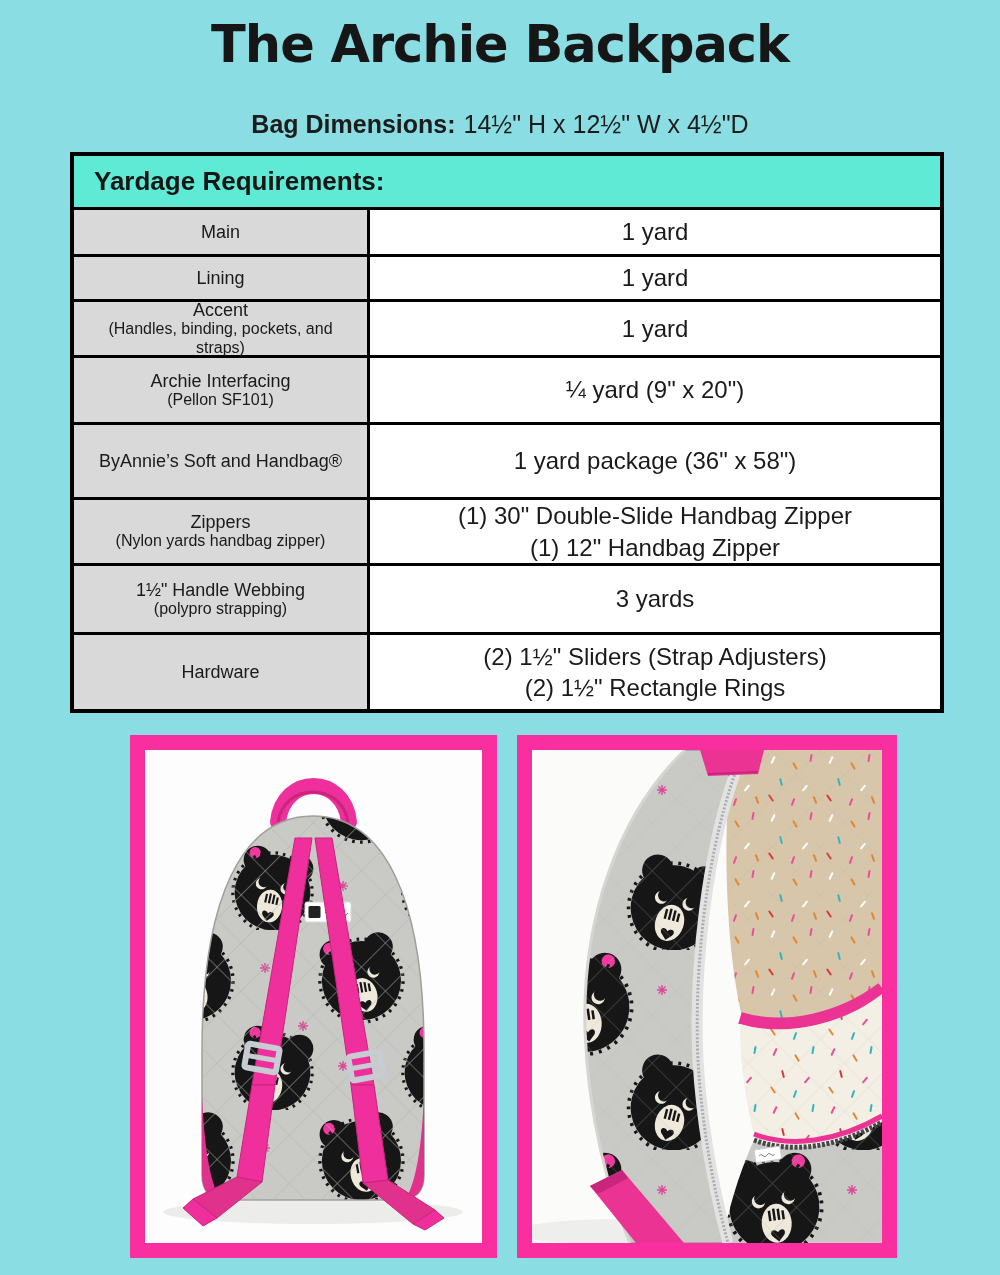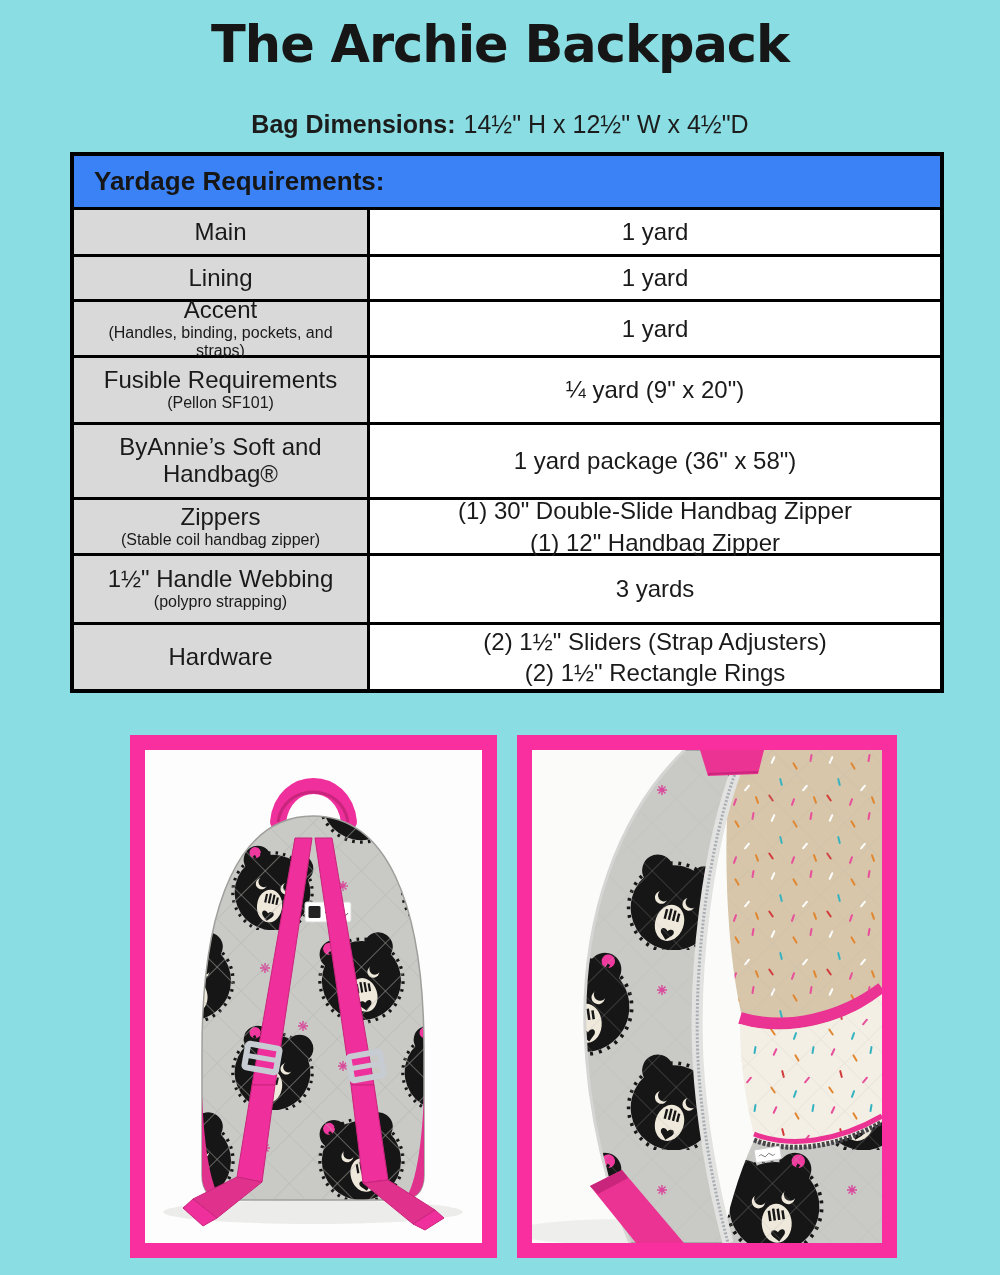--- a/index.html
+++ b/index.html
@@ -26,40 +26,40 @@
   .dims-label{font-weight:bold;margin-right:8px;}
 
   
   .ytable{
     position:absolute;left:70px;top:152px;width:874px;
     background:#fff;border:4px solid #000;box-sizing:border-box;
   }
   .yhead{
     height:51px;display:flex;align-items:center;
     padding-left:20px;font-size:26px;font-weight:bold;color:#161616;
-    background:#3b82f6;box-sizing:border-box;
+    background:#5eead4;box-sizing:border-box;
   }
   .yrow{
     display:flex;border-top:3px solid #000;box-sizing:border-box;
   }
   .ylabel{
     width:296px;flex:0 0 296px;background:#D9D9D9;
     border-right:3px solid #000;box-sizing:border-box;
     display:flex;flex-direction:column;justify-content:center;align-items:center;
     text-align:center;padding:2px 10px;
   }
-  .ylabel-main{font-size:24px;line-height:1.12;color:#1a1a1a;}
+  .ylabel-main{font-size:18px;line-height:1.12;color:#1a1a1a;}
   .ylabel-sub{font-size:16px;line-height:1.15;color:#1a1a1a;}
   .yvalue{
     flex:1;display:flex;align-items:center;justify-content:center;
     text-align:center;font-size:24px;line-height:1.3;color:#1a1a1a;
     white-space:pre-line;padding:2px 5px;box-sizing:border-box;
   }
   .r1{height:47px}.r2{height:45px}.r3{height:56px}.r4{height:67px}
-  .r5{height:75px}.r6{height:56px}.r7{height:69px}.r8{height:67px}
+  .r5{height:75px}.r6{height:66px}.r7{height:69px}.r8{height:77px}
 
   
   .photo{
     position:absolute;top:735px;height:523px;
     border:15px solid #F92FA0;box-sizing:border-box;background:#fff;
   }
   .photo-left{left:130px;width:367px;}
   .photo-right{left:517px;width:380px;}
   .photo svg{display:block;}
 </style>
@@ -96,38 +96,38 @@
     <div class="yrow r3">
       <div class="ylabel">
         <div class="ylabel-main">Accent</div>
         <div class="ylabel-sub">(Handles, binding, pockets, and straps)</div>
       </div>
       <div class="yvalue">1 yard</div>
     </div>
 
     <div class="yrow r4">
       <div class="ylabel">
-        <div class="ylabel-main">Fusible Requirements</div>
+        <div class="ylabel-main">Archie Interfacing</div>
         <div class="ylabel-sub">(Pellon SF101)</div>
       </div>
       <div class="yvalue">¼ yard (9" x 20")</div>
     </div>
 
     <div class="yrow r5">
       <div class="ylabel">
         <div class="ylabel-main">ByAnnie’s Soft and Handbag®</div>
         <div class="ylabel-sub"></div>
       </div>
       <div class="yvalue">1 yard package (36" x 58")</div>
     </div>
 
     <div class="yrow r6">
       <div class="ylabel">
         <div class="ylabel-main">Zippers</div>
-        <div class="ylabel-sub">(Stable coil handbag zipper)</div>
+        <div class="ylabel-sub">(Nylon yards handbag zipper)</div>
       </div>
       <div class="yvalue">(1) 30" Double-Slide Handbag Zipper
 (1) 12" Handbag Zipper</div>
     </div>
 
     <div class="yrow r7">
       <div class="ylabel">
         <div class="ylabel-main">1½" Handle Webbing</div>
         <div class="ylabel-sub">(polypro strapping)</div>
       </div>

